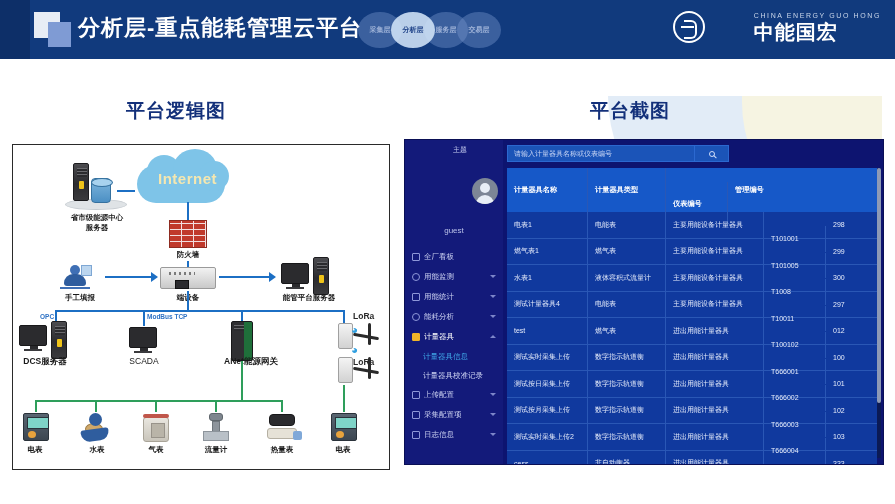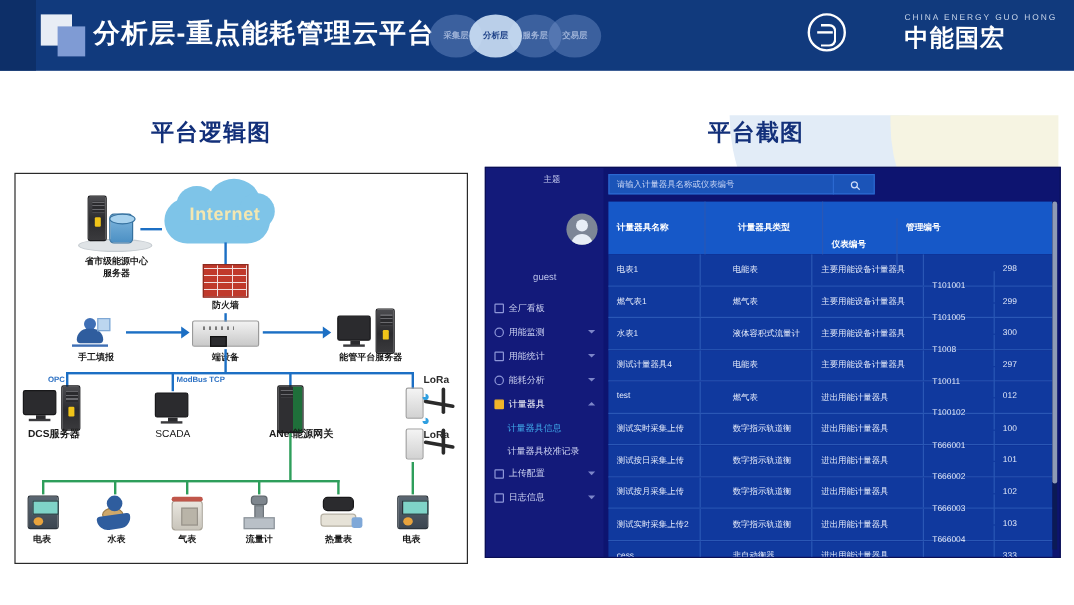--- a/index.html
+++ b/index.html
@@ -368,21 +368,21 @@
   .trow { display: flex; height: 26.5px; align-items: center; }
   .trow.head { background: #1658c8; height: 44px; }
   .trow.body { background: #10399e; border-bottom: 1px solid #2a57b5; }
   .tcell {
     font-size: 7px; color: #e6ecfb; padding-left: 7px;
     white-space: nowrap; overflow: hidden; height: 100%;
     display: flex; align-items: center;
     border-right: 1px solid #2a57b5;
   }
   .trow.head .tcell { font-weight: bold; color: #ffffff; font-size: 7.2px; }
-  .c0 { width: 81px; } .c1 { width: 78px; margin-left: 20px; } .c2 { width: 98px; }
+  .c0 { width: 81px; } .c1 { width: 78px; } .c2 { width: 98px; }
   .c3 { width: 62px; margin-top: 28px; } .c4 { width: 51px; border-right: none; }
   #scrollbar {
     position: absolute; right: 4px; top: 28px; width: 4px; height: 290px;
     background: #0b1a55;
   }
   #scroll-thumb {
     position: absolute; left: 0; top: 0; width: 4px; height: 235px;
     background: #8e9ab5; border-radius: 2px;
   }
 </style>
@@ -589,20 +589,25 @@
         <span>计量器具校准记录</span>
       </div>
 
       <div class="menu-item">
         <span class="mi-icon"></span>
         <span>上传配置</span>
         <span class="mi-caret"></span>
       </div>
       <div class="menu-item">
         <span class="mi-icon"></span>
+        <span>采集配置项</span>
+        <span class="mi-caret"></span>
+      </div>
+      <div class="menu-item">
+        <span class="mi-icon"></span>
         <span>日志信息</span>
         <span class="mi-caret"></span>
       </div>
     </div>
   </div>
 
   <div id="shot-main">
     <div id="searchbar">
       <div id="search-input-txt">请输入计量器具名称或仪表编号</div>
       <div id="search-btn">

